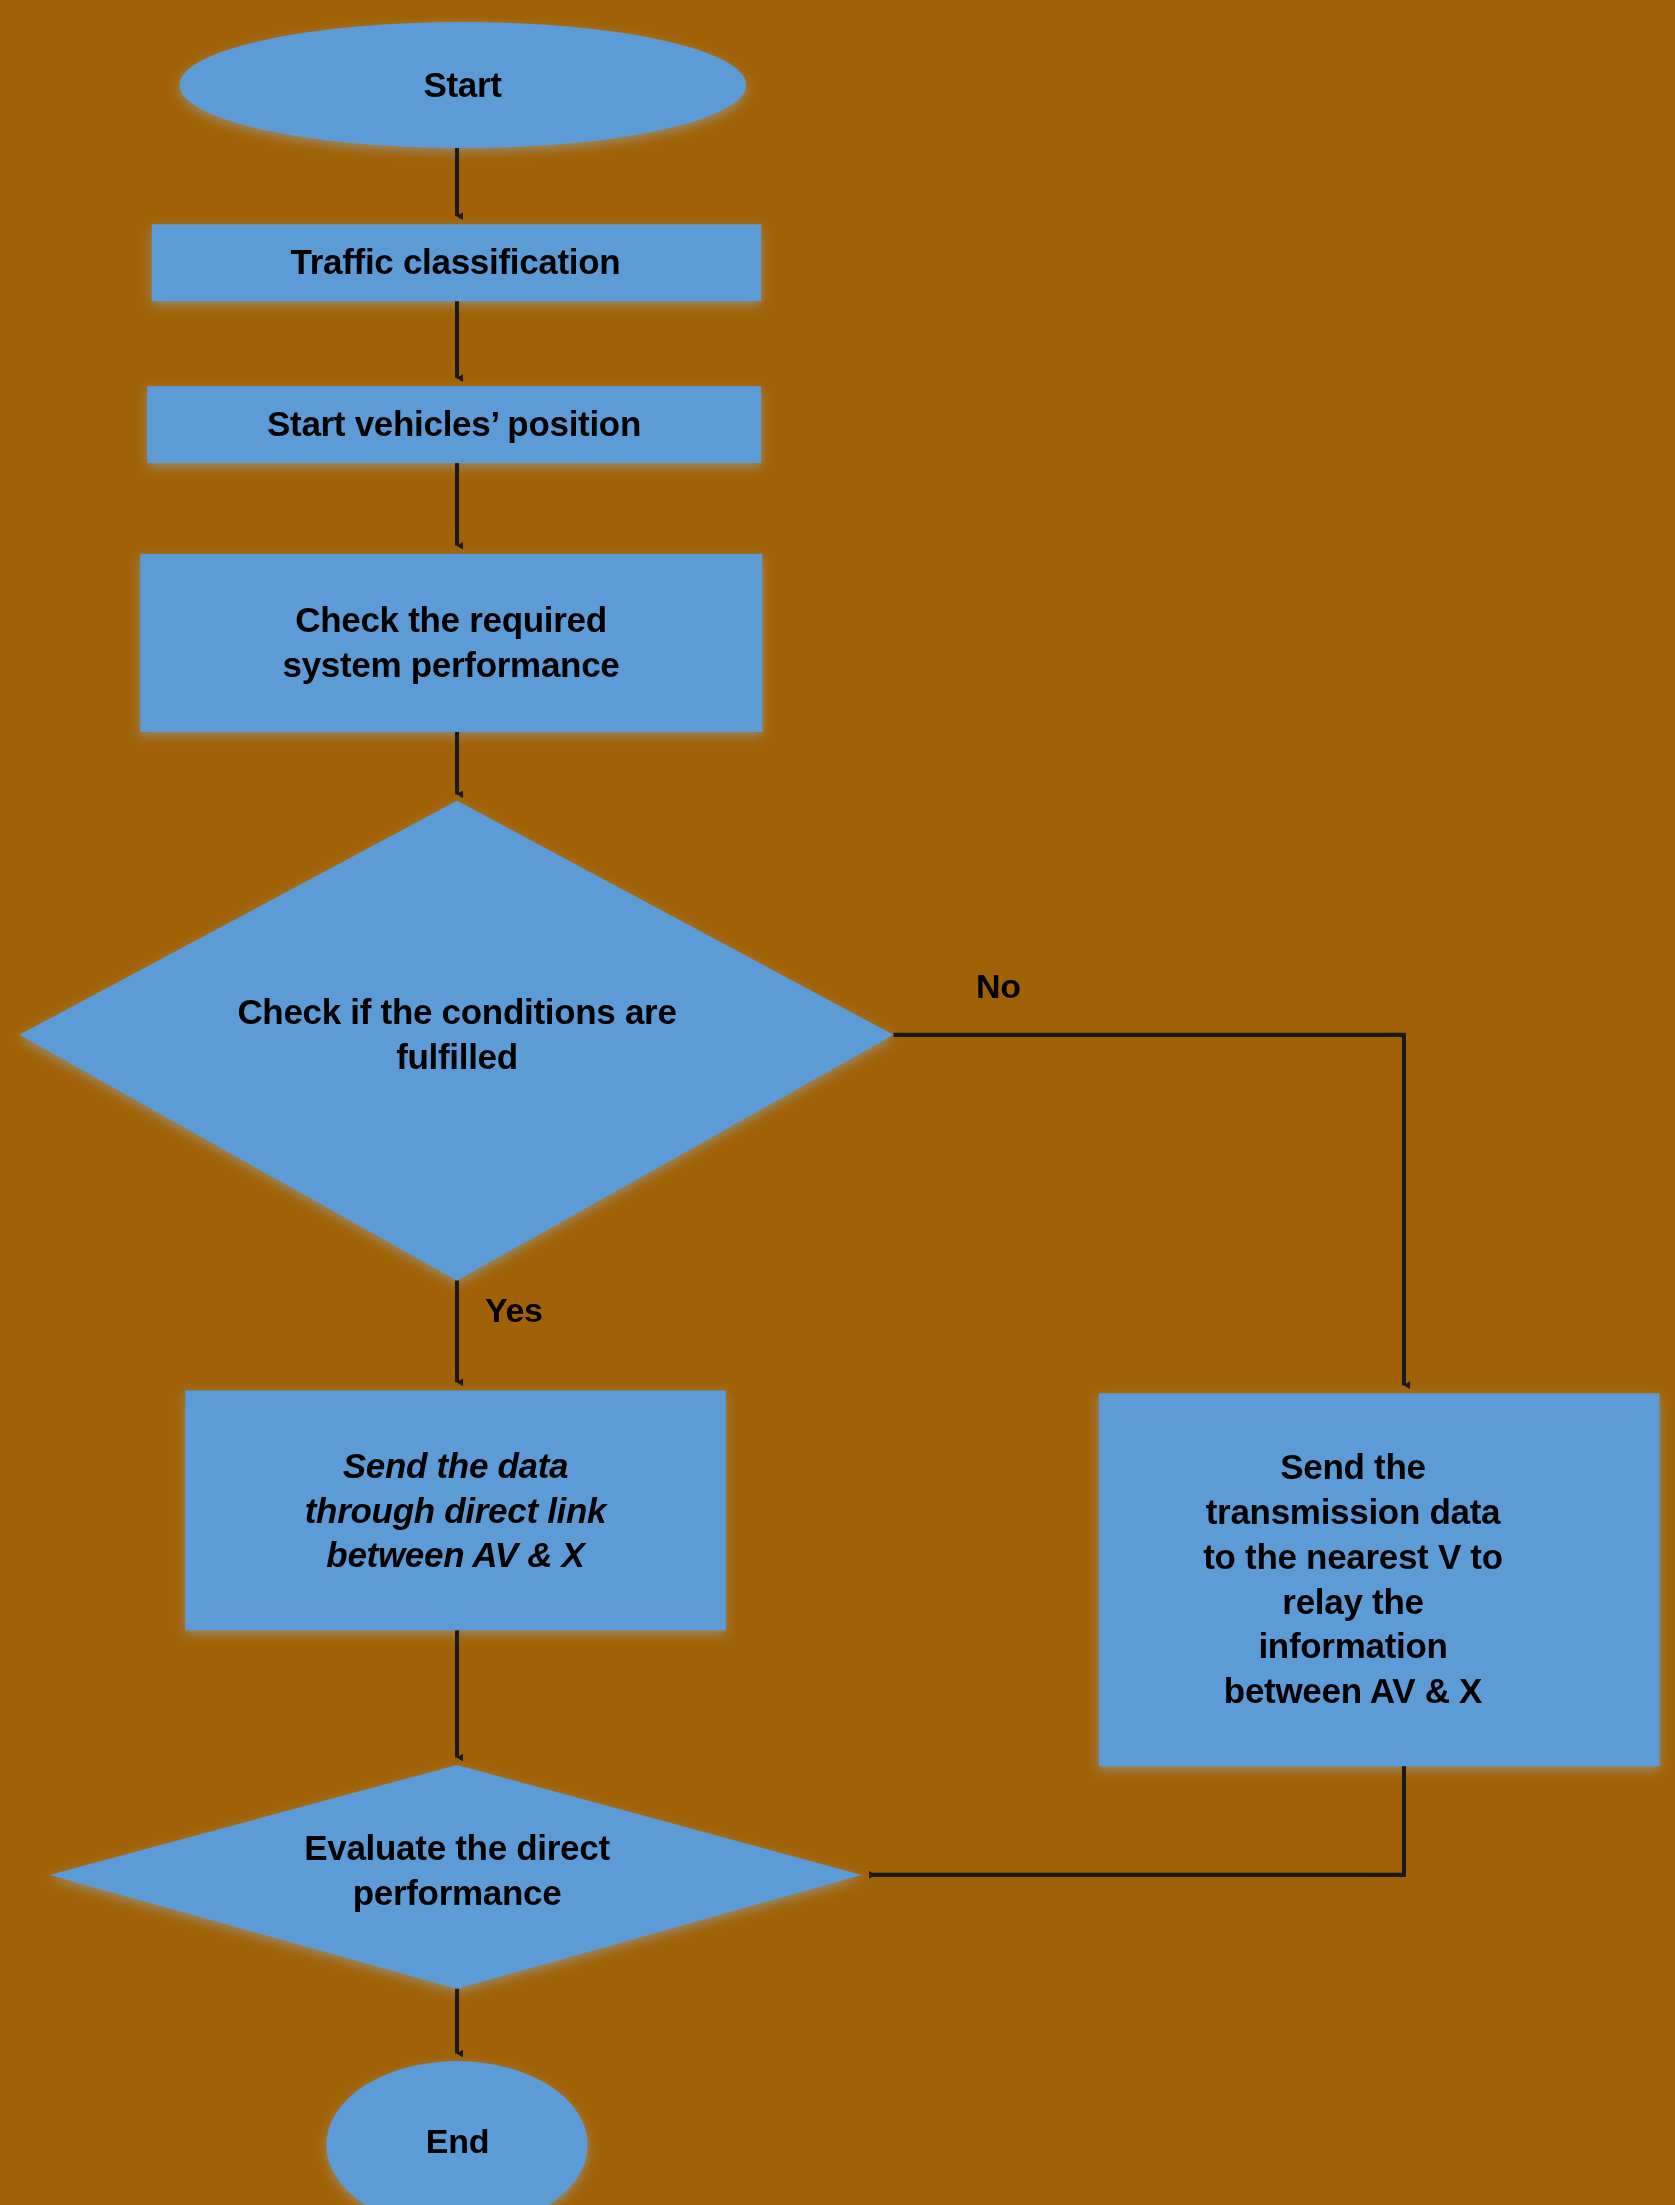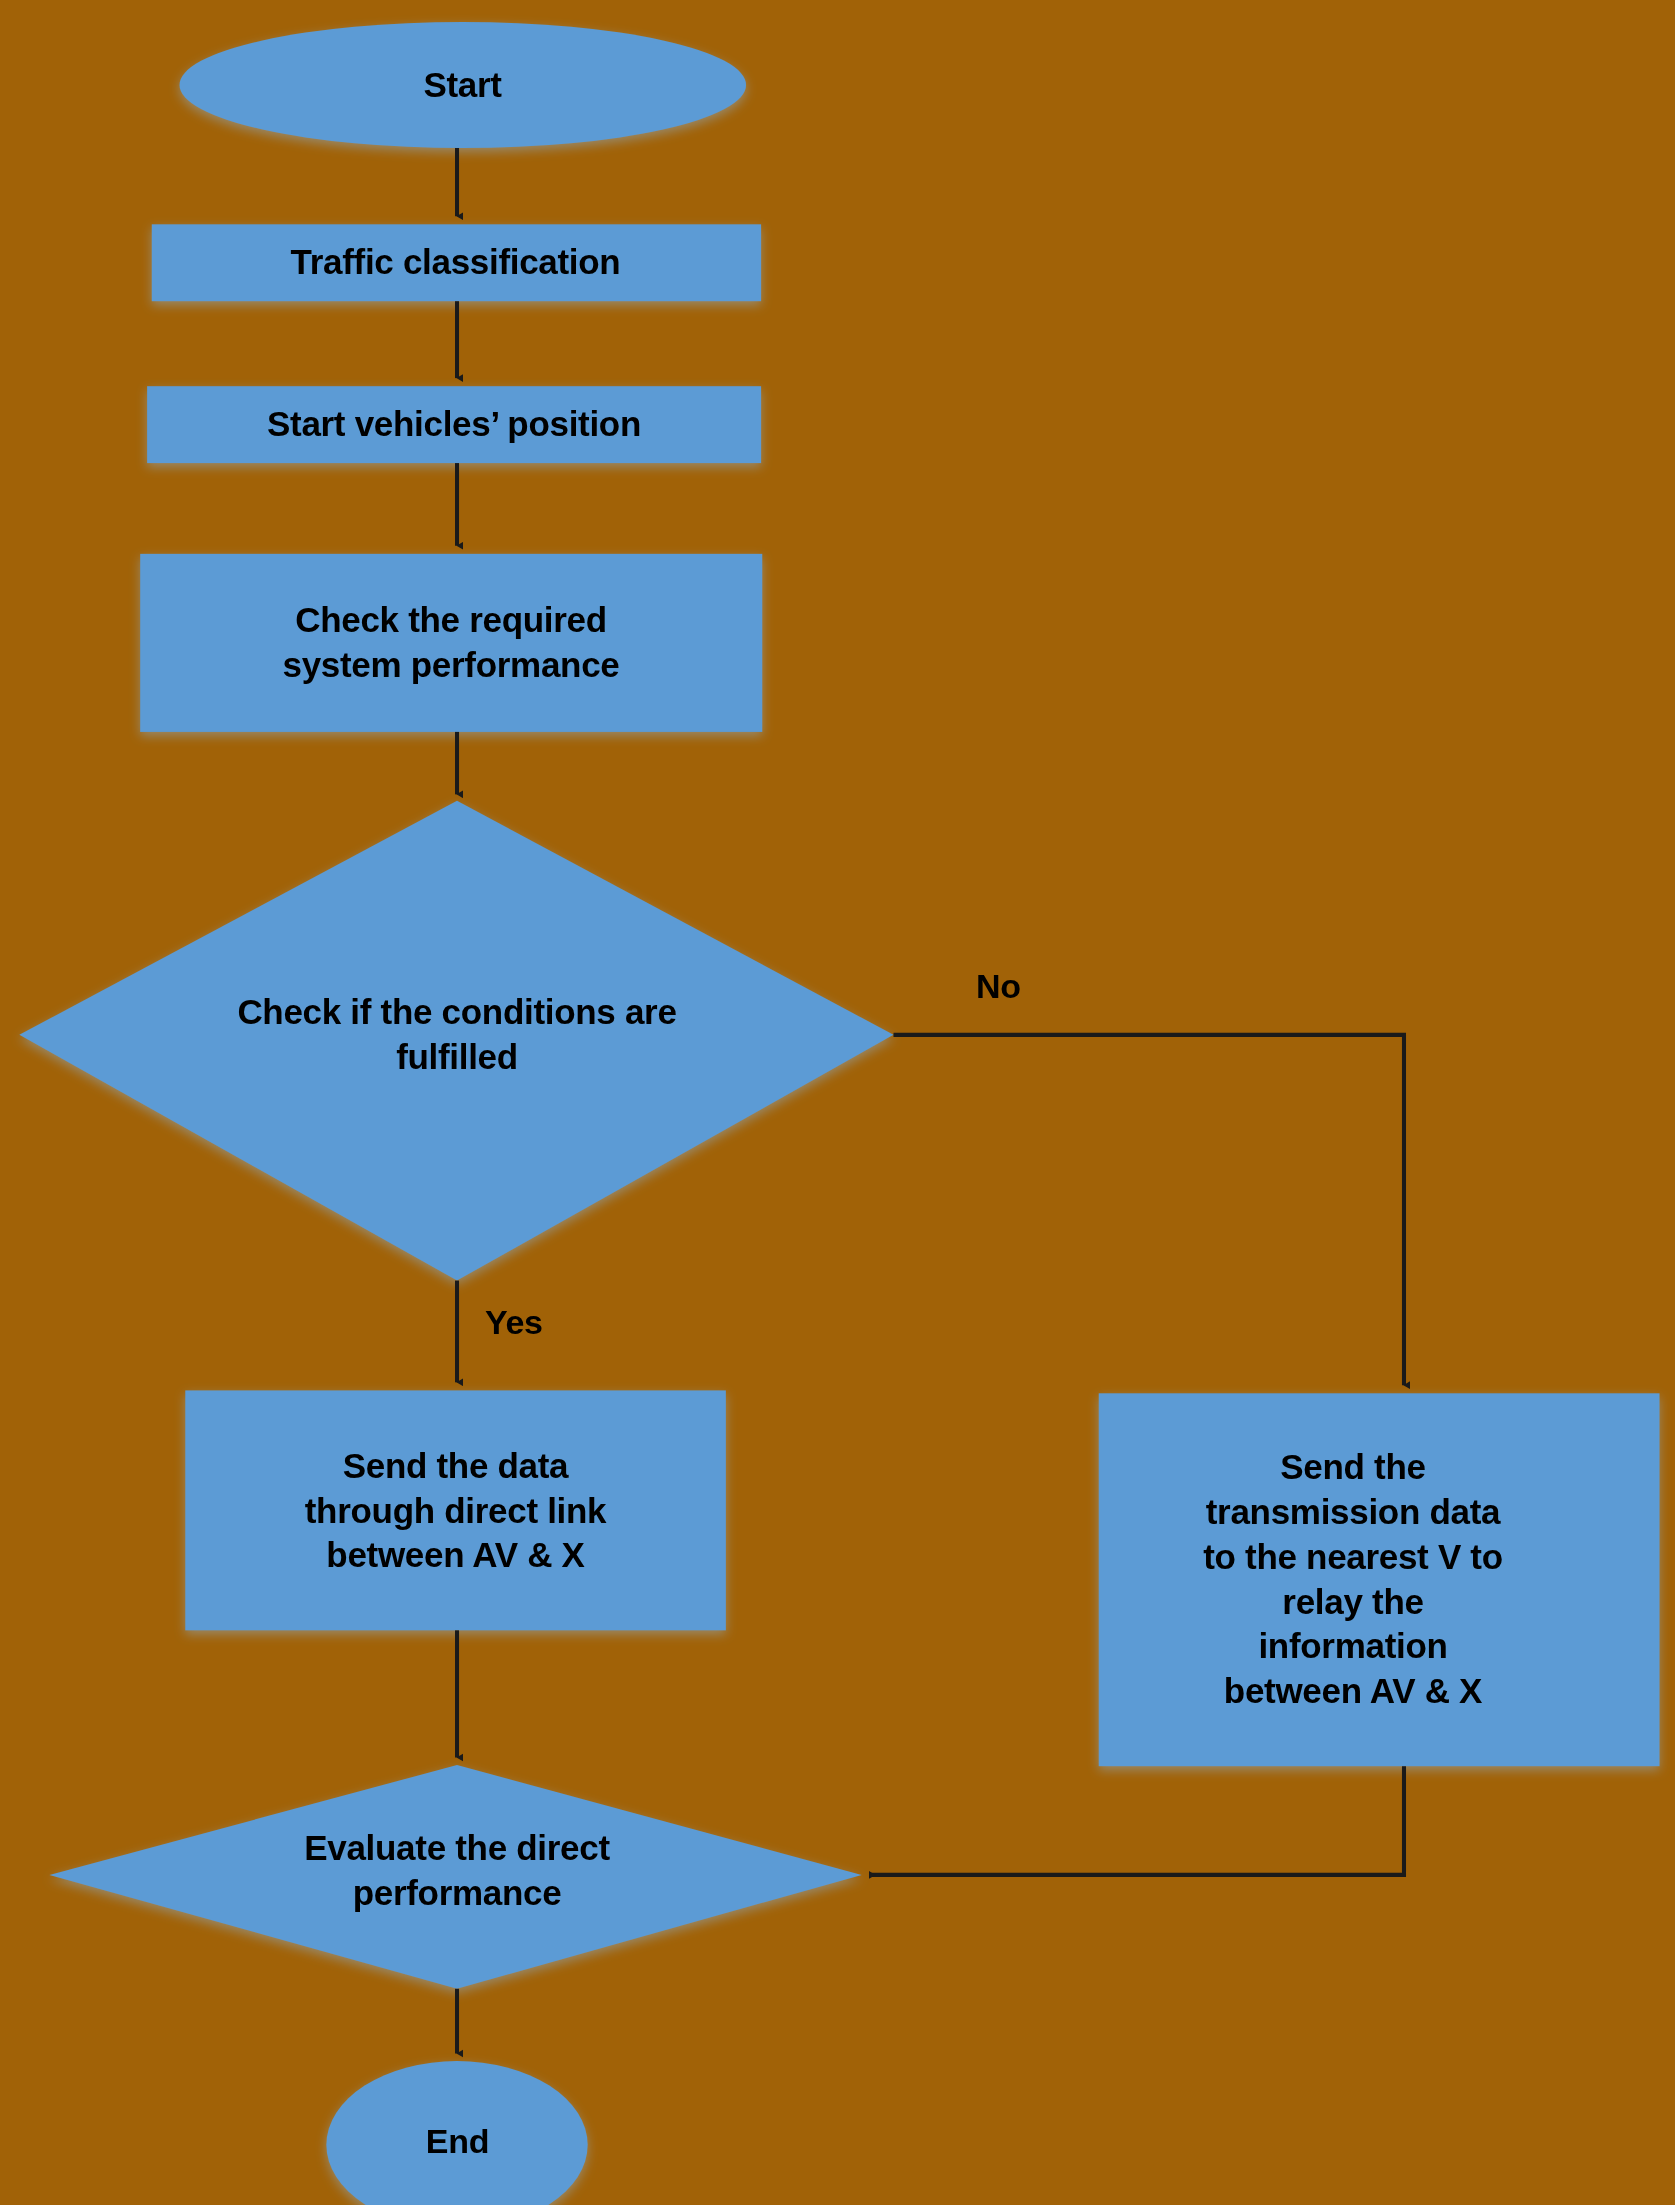--- a/index.html
+++ b/index.html
@@ -46,27 +46,27 @@
     font-family: "Liberation Sans", sans-serif;
     font-size: 34px;
     letter-spacing: -0.3px;
   }
   
   #label-start        { left: 179px;  top: 22px;   width: 567px; height: 126px; font-size: 35px; }
   #label-traffic      { left: 151px;  top: 224px;  width: 609px;height: 77px; font-size: 35px; }
   #label-position     { left: 147px;  top: 386px;  width: 614px;height: 77px; font-size: 35px; }
   #label-check-perf   { left: 140px;  top: 554px;  width: 622px;height: 178px; font-size: 35px; }
   #label-decision     { left: 87px;  top: 960px; width: 740px;height: 150px; font-size: 35px; }
-  #label-send-direct  { left: 185px;  top: 1391px; width: 541px; height: 240px; font-size: 35px; }
+  #label-send-direct  { left: 185px;  top: 1391px; width: 541px; height: 240px; font-size: 35px; font-style: italic; }
   #label-send-relay   { left: 1099px; top: 1393px; width: 508px; height: 373px; font-size: 35px; }
   #label-evaluate     { left: 139px;  top: 1798px; width: 636px;height: 145px; font-size: 35px; }
   #label-end          { left: 327px;  top: 2061px; width: 261px; height: 162px; font-size: 34px; }
   
   #label-no  { left: 976px; top: 930px; margin-top: 37px; }
-  #label-yes { left: 485px;  top: 1291px; margin-top: 12px; }
+  #label-yes { left: 485px;  top: 1291px; }
 </style>
 </head>
 <body>
 
 <div id="flowchart-root">
 
   <svg id="flow-svg" viewBox="0 0 2898 3814" xmlns="http://www.w3.org/2000/svg">
     <defs>
       <marker id="arrowhead-down" markerWidth="14" markerHeight="12" refX="7" refY="11" orient="auto" markerUnits="userSpaceOnUse">
         <path d="M0,0 L14,0 L7,12 Z" fill="#1A1A1A"></path>

